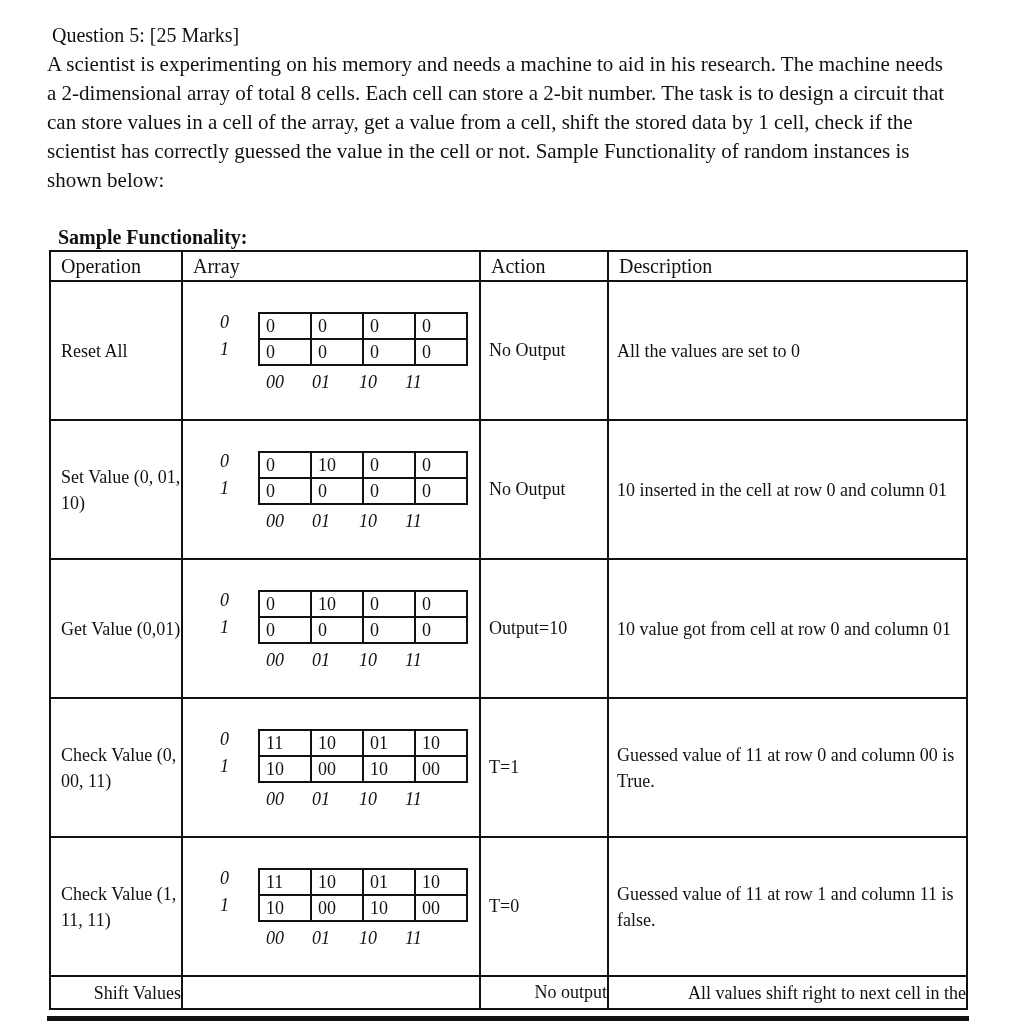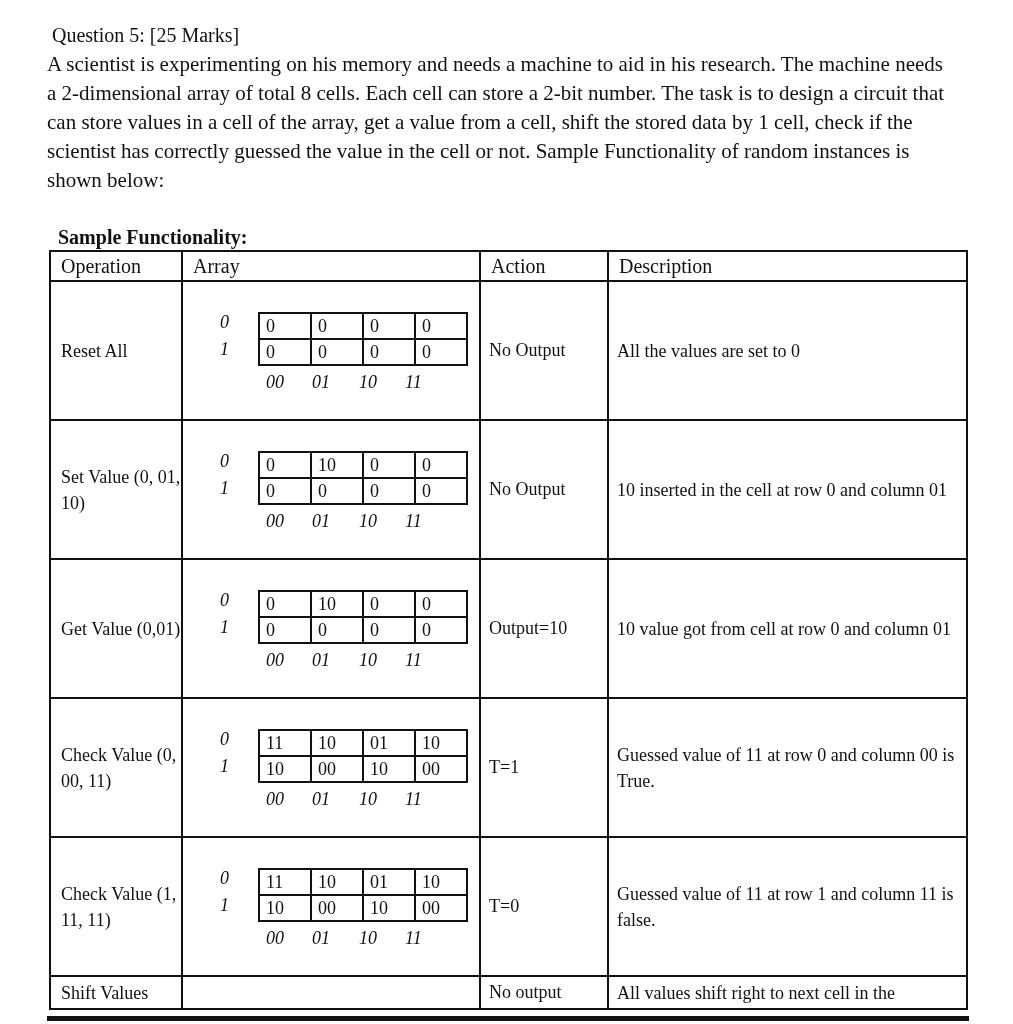--- a/index.html
+++ b/index.html
@@ -9,21 +9,21 @@
   .q-body { position:absolute; left:47px; top:50px; width:905px; font-size:21px; line-height:29px; }
   .sec-title { position:absolute; left:47px; top:226px; font-weight:bold; font-size:20px;margin-left:11px; }
   table.main { position:absolute; left:49px; top:250px; width:919px; border-collapse:collapse; }
   table.main td, table.main th { border:2px solid #111; vertical-align:middle; padding:0; }
   table.main th { height:28px; text-align:left; font-weight:normal; font-size:20px; padding-left:10px; }
   .op { width:120px; padding-left:10px !important; font-size:18px; line-height:26px; }
   .arr { width:296px; position:relative; }
   .act { width:118px; padding-left:8px !important; font-size:18px; }
   .desc { padding-left:8px !important; font-size:18px; line-height:26px; }
   .row-tall td { height:137px; }
-  .row-last td { height:31px; }
+  .row-last td { height:31px;text-align:right; }
   .grid-wrap { position:relative; width:296px; height:137px; }
   .rowlbl { position:absolute; left:37px; font-style:italic; font-size:18px; }
   .grid { position:absolute; left:75px; top:30px; border-collapse:collapse; }
   .grid td { border:2px solid #111; width:44px; height:24px; font-size:18px; padding-left:6px !important; vertical-align:middle; }
   .collbl { position:absolute; top:90px; font-style:italic; font-size:18px; }
   .bottom-bar { position:absolute; left:47px; top:1016px; width:922px; height:5px; background:#111; }
 </style>
 </head>
 <body>
 

